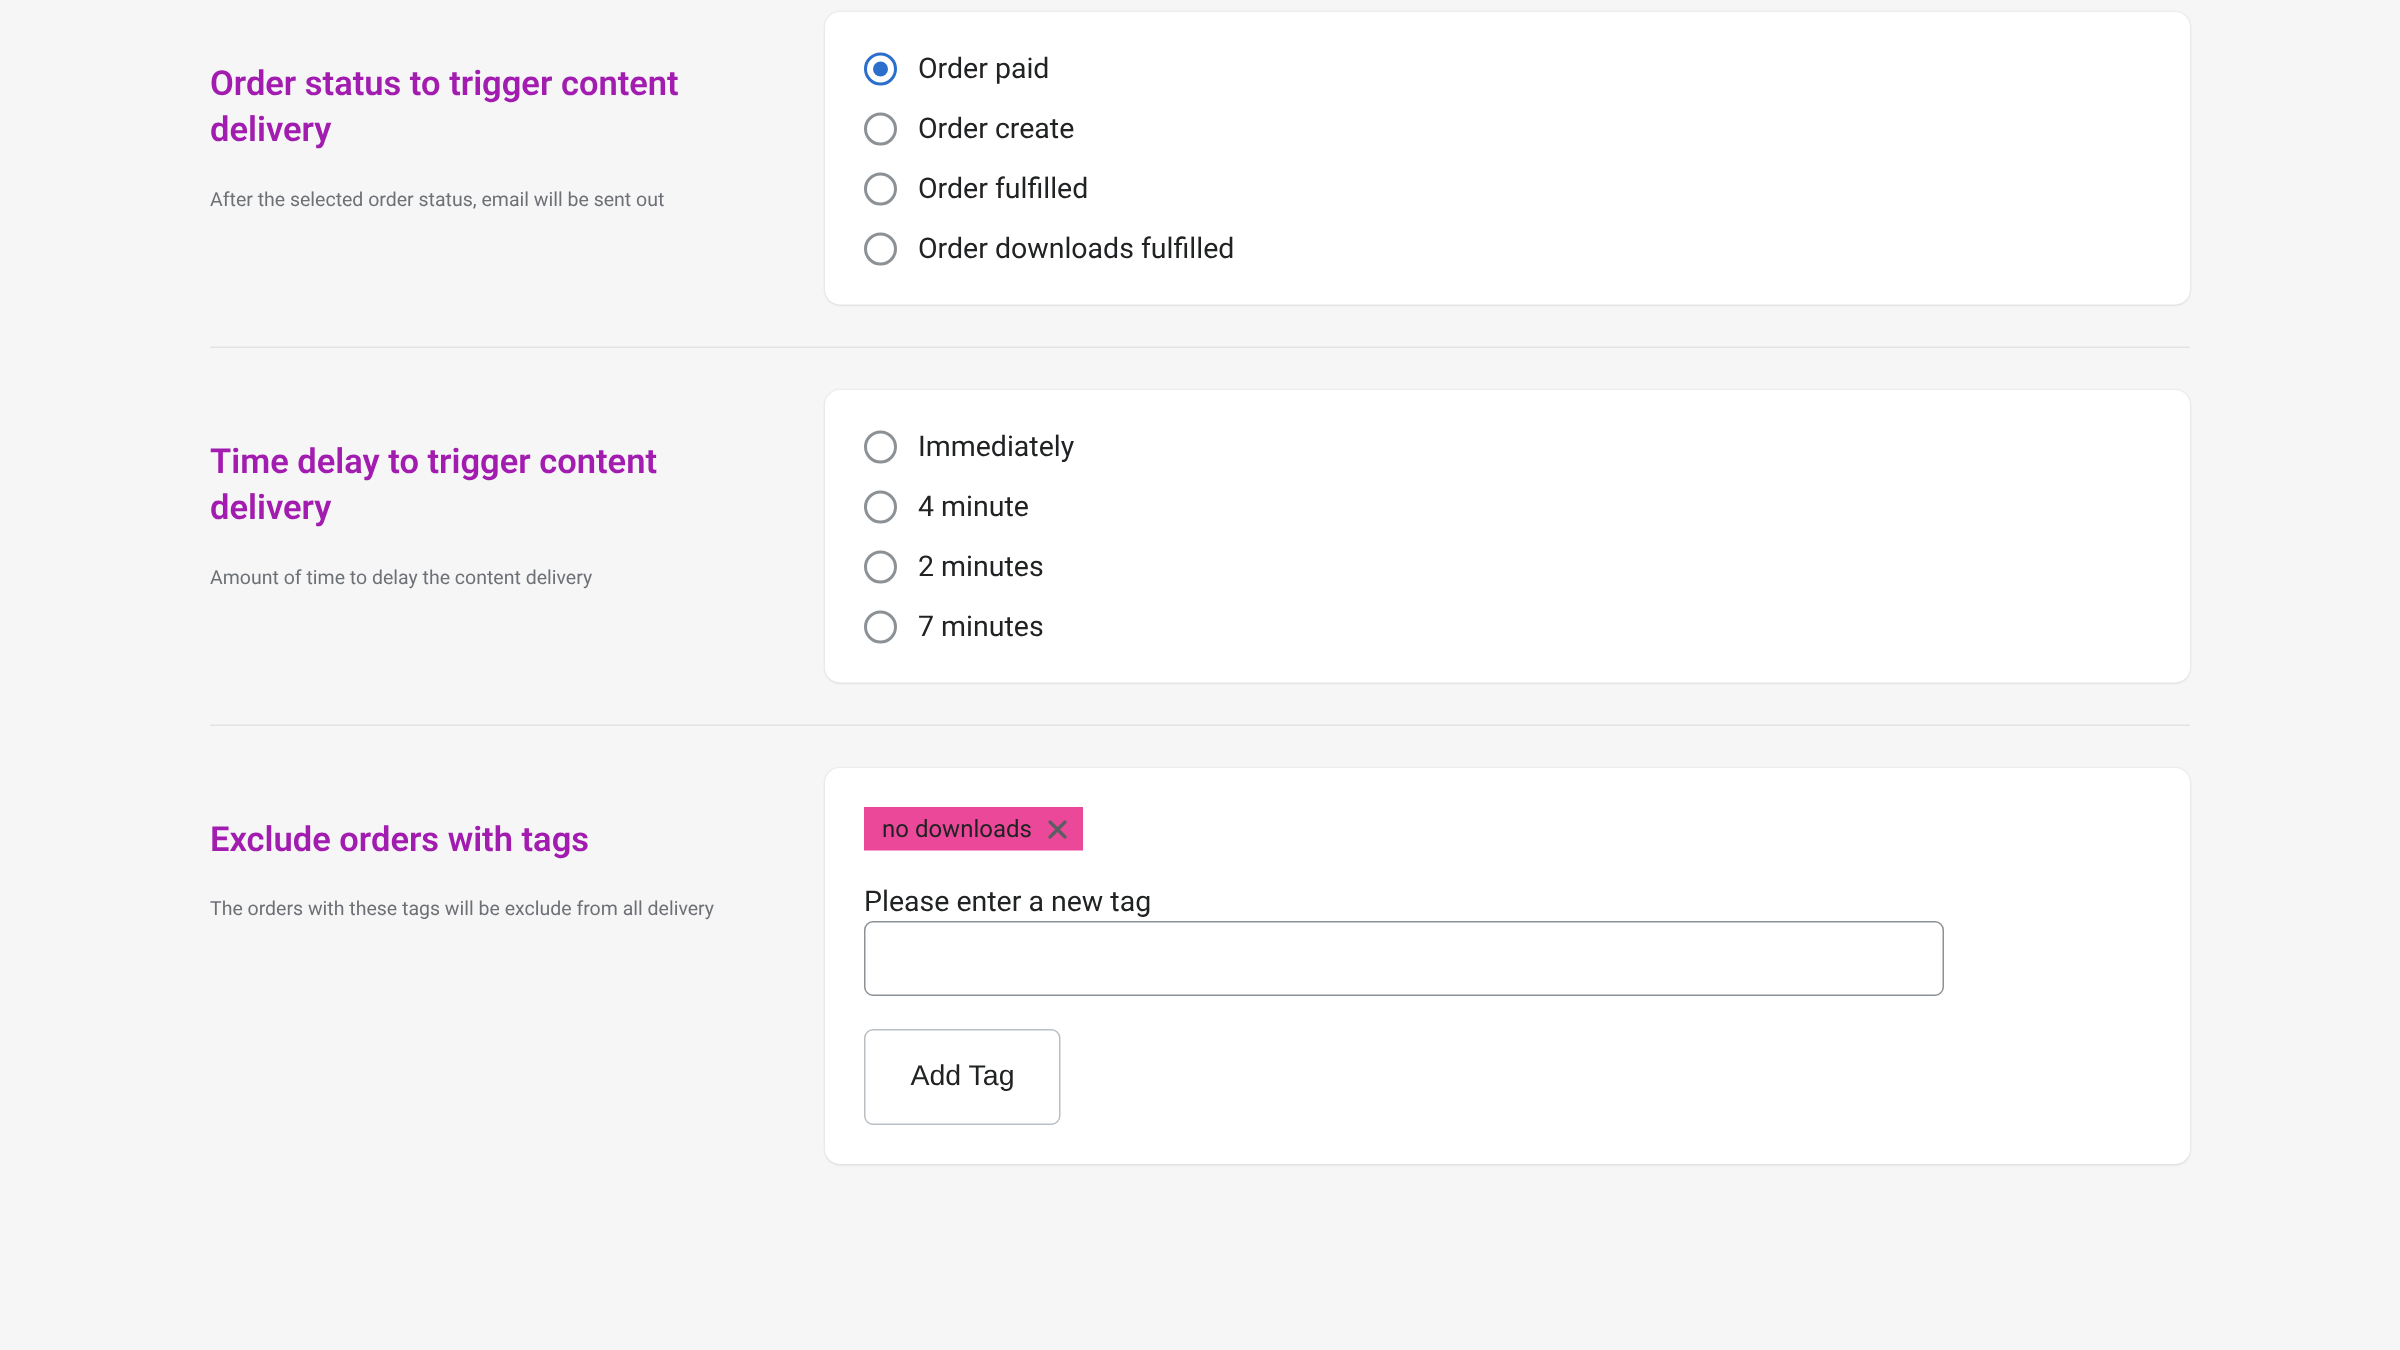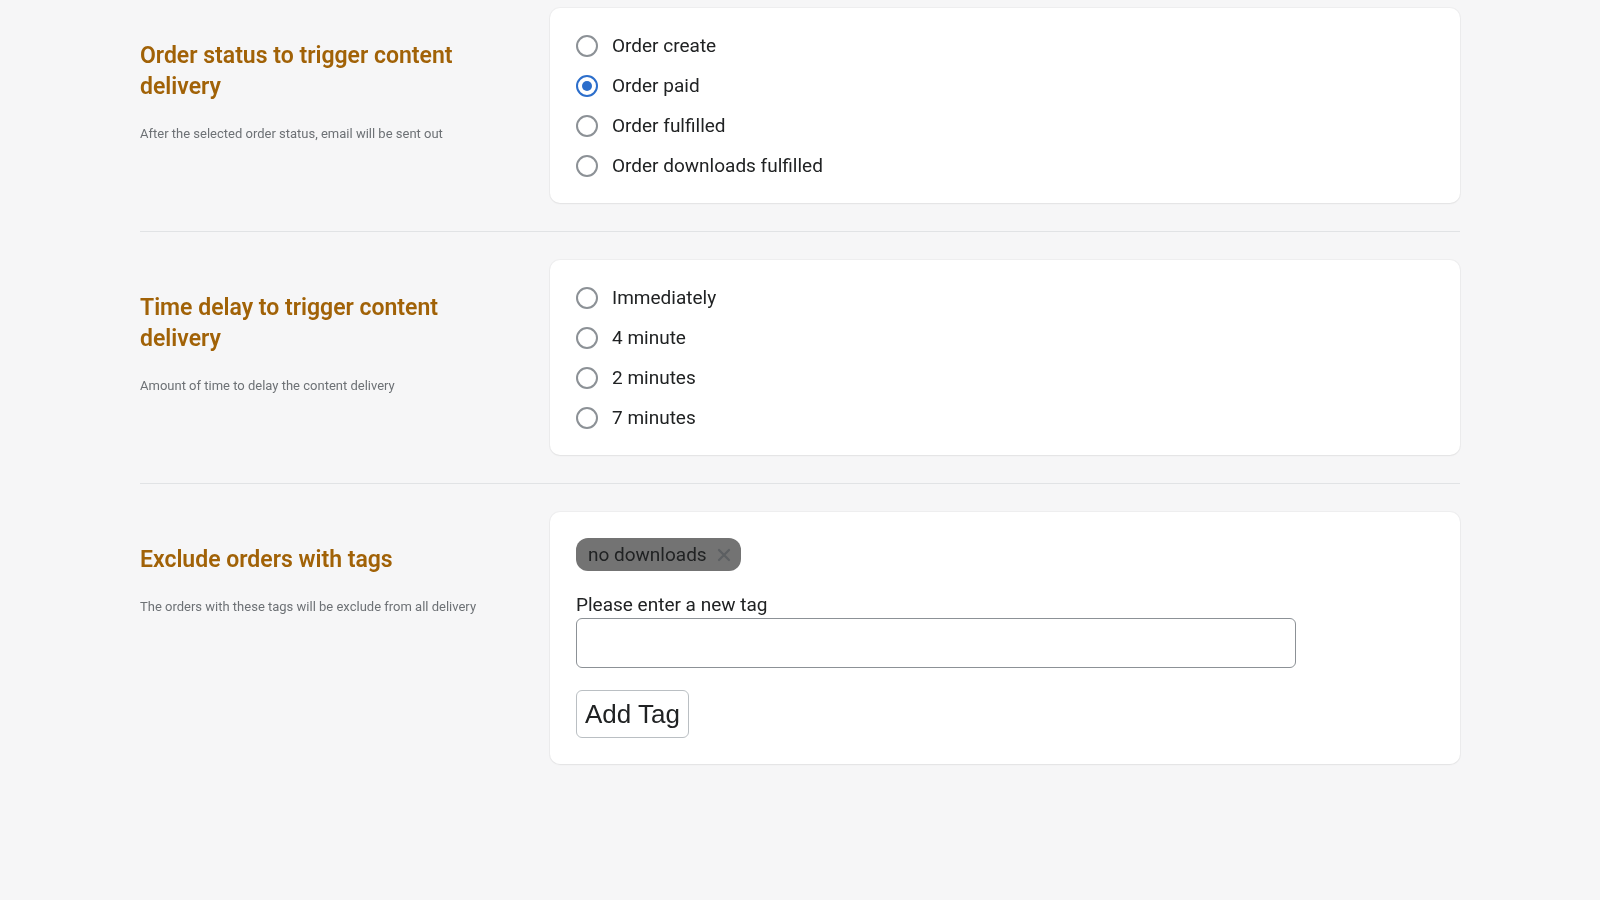--- a/index.html
+++ b/index.html
@@ -25,21 +25,21 @@
   }
   .section-left {
     flex: 0 0 382px;
     padding-top: 32px;
   }
   .section-title {
     font-size: 23px;
     font-weight: 600;
     line-height: 1.35;
     margin-bottom: 22px;
-    color: #a16207;
+    color: #a21caf;
   }
   .section-desc {
     font-size: 13px;
     line-height: 1.5;
     color: #6d7175;
   }
   .card {
     flex: 1;
     background: #fff;
     border-radius: 10px;
@@ -84,24 +84,24 @@
   .tag-row {
     display: flex;
     flex-wrap: wrap;
     gap: 8px;
     margin-bottom: 22px;
   }
   .tag {
     display: inline-flex;
     align-items: center;
     gap: 8px;
-    background: #737373;
-    border-radius: 12px;
+    background: #ec4899;
+    border-radius: 0;
     padding: 5px 8px 5px 12px;
-    font-size: 19px;
+    font-size: 16px;
     color: #202223;
   }
   .tag-remove {
     display: inline-flex;
     align-items: center;
     justify-content: center;
     width: 18px; height: 18px;
     cursor: pointer;
     color: #5c5f62;
   }
@@ -117,47 +117,47 @@
     border: 1px solid #8c9196;
     border-radius: 6px;
     padding: 0 12px;
     font-size: 18px;
   }
   .btn {
     margin-top: 22px;
     display: inline-flex;
     align-items: center;
     justify-content: center;
-    height: 48px;
-    padding: 0 8px;
+    height: 64px;
+    padding: 0 30px;
     border: 1px solid #babfc3;
     border-radius: 6px;
     background: #fff;
-    font-size: 26px;
+    font-size: 19px;
     color: #202223;
     cursor: pointer;
   }
 </style>
 </head>
 <body>
 
 <div class="section">
   <div class="section-left">
     <h2 class="section-title">Order status to trigger content delivery</h2>
     <p class="section-desc">After the selected order status, email will be sent out</p>
   </div>
   <div class="card">
     <div class="radio-list">
       <label class="radio-item">
-        <span class="radio-circle"></span>
-        <span class="radio-label">Order create</span>
-      </label>
-      <label class="radio-item">
         <span class="radio-circle checked"></span>
         <span class="radio-label">Order paid</span>
+      </label>
+      <label class="radio-item">
+        <span class="radio-circle"></span>
+        <span class="radio-label">Order create</span>
       </label>
       <label class="radio-item">
         <span class="radio-circle"></span>
         <span class="radio-label">Order fulfilled</span>
       </label>
       <label class="radio-item">
         <span class="radio-circle"></span>
         <span class="radio-label">Order downloads fulfilled</span>
       </label>
     </div>

